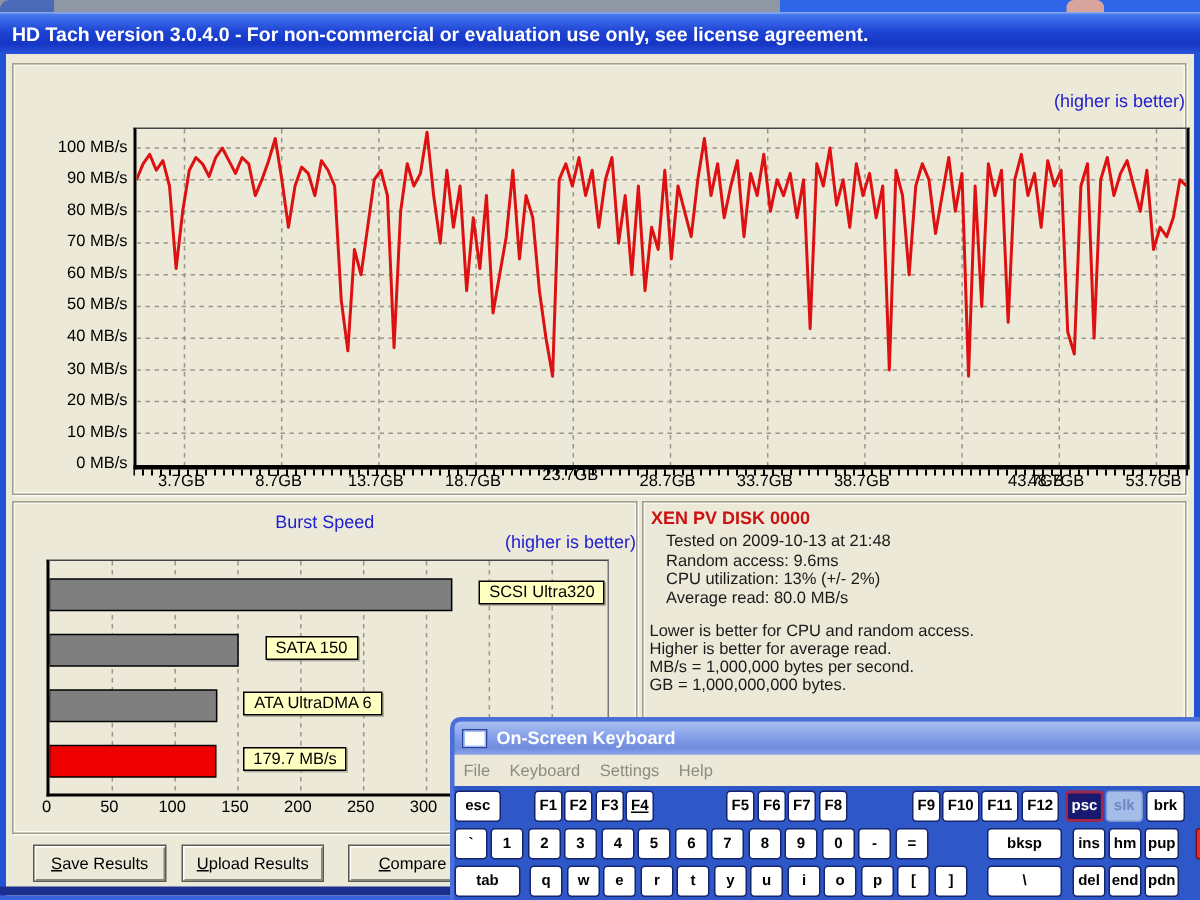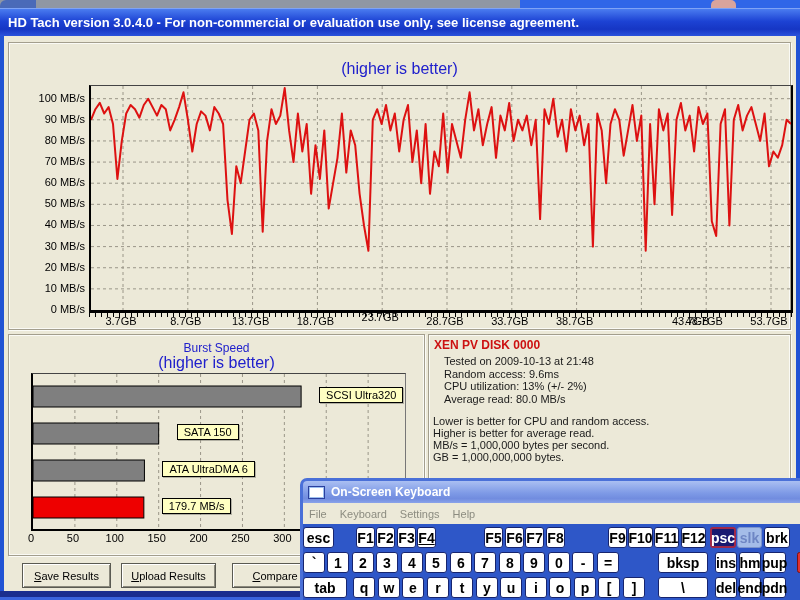--- a/index.html
+++ b/index.html
@@ -24,21 +24,21 @@
   .win-bottom-navy{left:0;top:591px;width:800px;height:6px;background:#1b2e8e;}
   .win-bottom-blue{left:0;top:597px;width:800px;height:3px;background:#3b64dc;}
 
   .etched{border:1px solid #a39e8d;box-shadow:inset 0 0 0 1px rgba(255,255,255,.75),1px 1px 0 rgba(255,255,255,.8);background:#ece9d8;box-sizing:border-box;}
 
   .seq-panel{left:8px;top:42px;width:783px;height:288px;}
   .burst-panel{left:8px;top:334px;width:417px;height:222px;}
   .info-panel{left:428px;top:334px;width:363px;height:222px;}
 
   .chart-title{width:100%;text-align:center;color:#2020cc;font-size:12px;}
-  .chart-sub{width:100%;text-align:center;color:#2020cc;font-size:16px;}
+  .chart-sub{width:100%;text-align:right;color:#2020cc;font-size:12px;}
 
   .seq-plot{left:80px;top:42px;width:700px;height:224px;
     border-left:2px solid #000;border-bottom:3px solid #000;border-top:1px solid #444;border-right:2px solid #000;}
   .seq-ticks{left:80px;top:270px;width:704px;height:4px;
     background:repeating-linear-gradient(90deg,#000 0 1px,transparent 1px 6px);}
   .tick-label{position:absolute;font-size:11px;color:#000;white-space:nowrap;}
   .ylab{text-align:right;width:58px;}
 
   .burst-plot{left:22px;top:38px;width:372px;height:155px;
     border-left:2px solid #000;border-bottom:2px solid #000;border-top:1px solid #444;border-right:1px solid #777;}
@@ -58,21 +58,21 @@
   .osk-titlebar{position:absolute;left:0;top:0;width:100%;height:22px;border-radius:4px 0 0 0;
     background:linear-gradient(180deg,#aabff2 0%,#7e9ae6 55%,#718cdf 80%,#8aa3ea 100%);
     color:#fff;font-weight:bold;font-size:12px;display:flex;align-items:center;}
   .osk-kbicon{width:15px;height:11px;margin:0 6px 0 5px;background:#fff;border:1px solid #2a3f9e;
     box-shadow:inset 0 0 0 1px #9ec0f0;}
   .osk-menubar{position:absolute;left:0;top:22px;width:100%;height:21px;background:#ece9d8;
     display:flex;align-items:center;gap:13px;padding-left:6px;box-sizing:border-box;
     font-size:11px;color:#8c8c80;}
   .osk-keys{position:absolute;left:0;top:43px;width:100%;height:117px;background:#2e57c8;}
   .key{position:absolute;height:21px;background:#fff;border:1px solid #16246e;border-radius:3px;
-    font-size:14px;font-weight:bold;color:#000;display:flex;align-items:center;justify-content:center;
+    font-size:10px;font-weight:bold;color:#000;display:flex;align-items:center;justify-content:center;
     box-sizing:border-box;}
   .key.active{background:#191970;border:2px solid #a02848;color:#fff;}
   .key.dim{background:#a4bce8;border:1px solid #7c94cc;color:#6e86c4;}
   .key.red{background:#e03030;border:1px solid #801010;}
 </style>
 </head>
 <body>
 
 <div class="screen">
 

